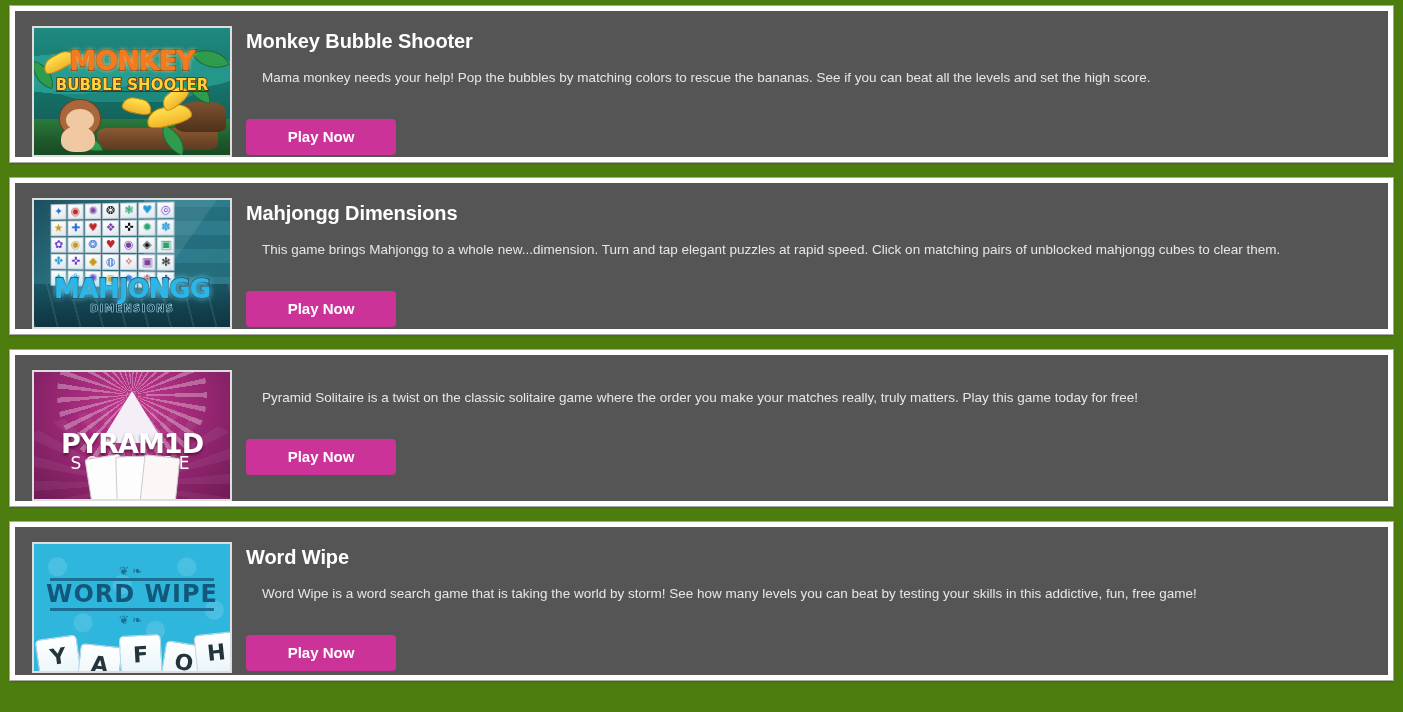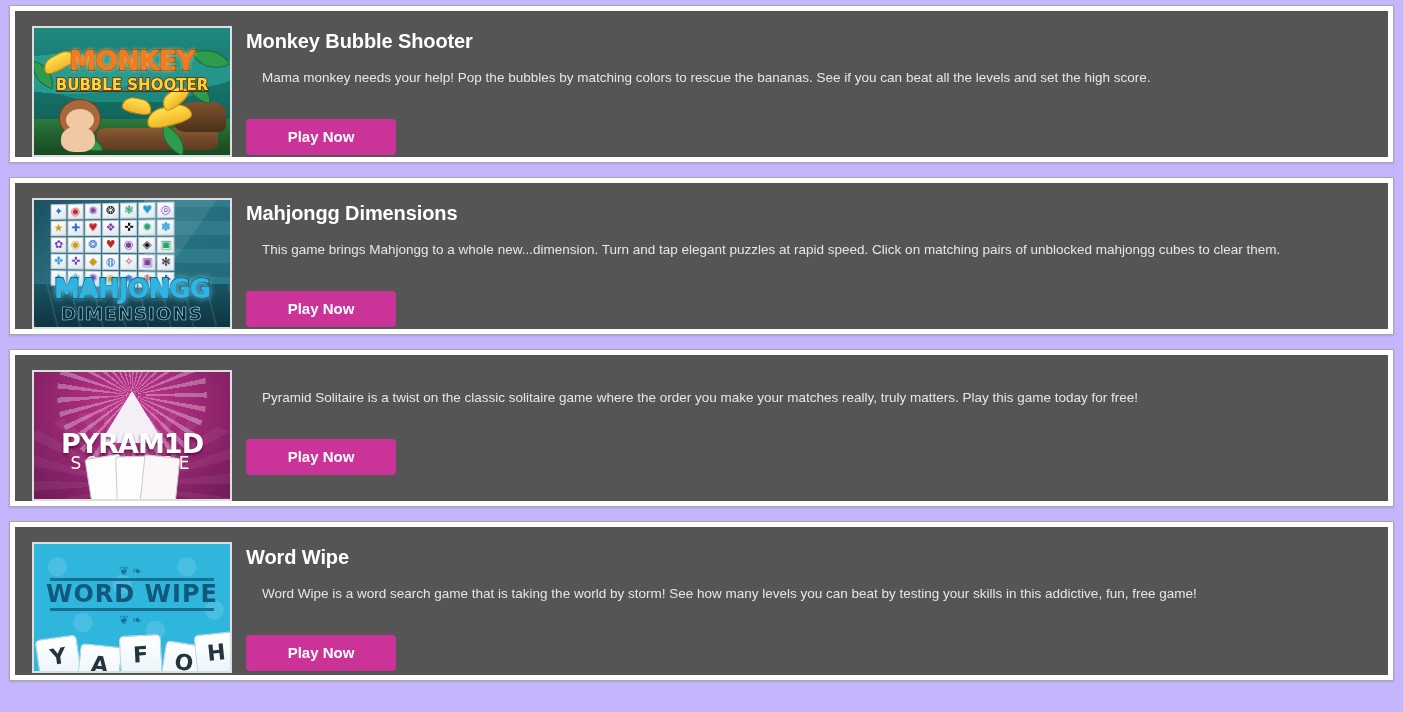--- a/index.html
+++ b/index.html
@@ -6,21 +6,21 @@
   html, body {
     margin: 0; padding: 0;
     width: 1403px; height: 712px;
     background: #ffffff;
     font-family: "Liberation Sans", sans-serif;
     overflow: hidden;
   }
   #page {
     width: 1403px; height: 712px;
     position: relative;
-    background: #c4b5fd;
+    background: #4d7c0f;
     padding: 5px 9px 0 9px;
   }
 
   .game-card {
     position: relative;
     width: 1385px;
     border: 1px solid #a8a8a8;
     background: #ffffff;
     padding: 5px;
     margin-bottom: 14px;
@@ -212,21 +212,21 @@
     font-size:26px; font-weight:bold; letter-spacing:-1px;
     font-family:"DejaVu Sans", sans-serif;
     color:#29b6e8;
     -webkit-text-stroke:2px #0b2b3a;
     paint-order: stroke fill;
     text-shadow:0 0 6px #7fe2ff;
   }
   .mj-sub {
     position:absolute; left:0; right:0; top:81%;
     text-align:center;
-    font-size:18px; font-weight:bold; letter-spacing:1.2px;
+    font-size:10px; font-weight:bold; letter-spacing:1.2px;
     font-family:"DejaVu Sans", sans-serif;
     color:#0d2c3a;
     -webkit-text-stroke:0.6px #9fd8ea;
   }
 
   
   .ps-bg {
     background: radial-gradient(ellipse at 50% 28%, #c13a8d 0%, #a32a7a 40%, #6e1b56 100%);
   }
   .ps-rays {

